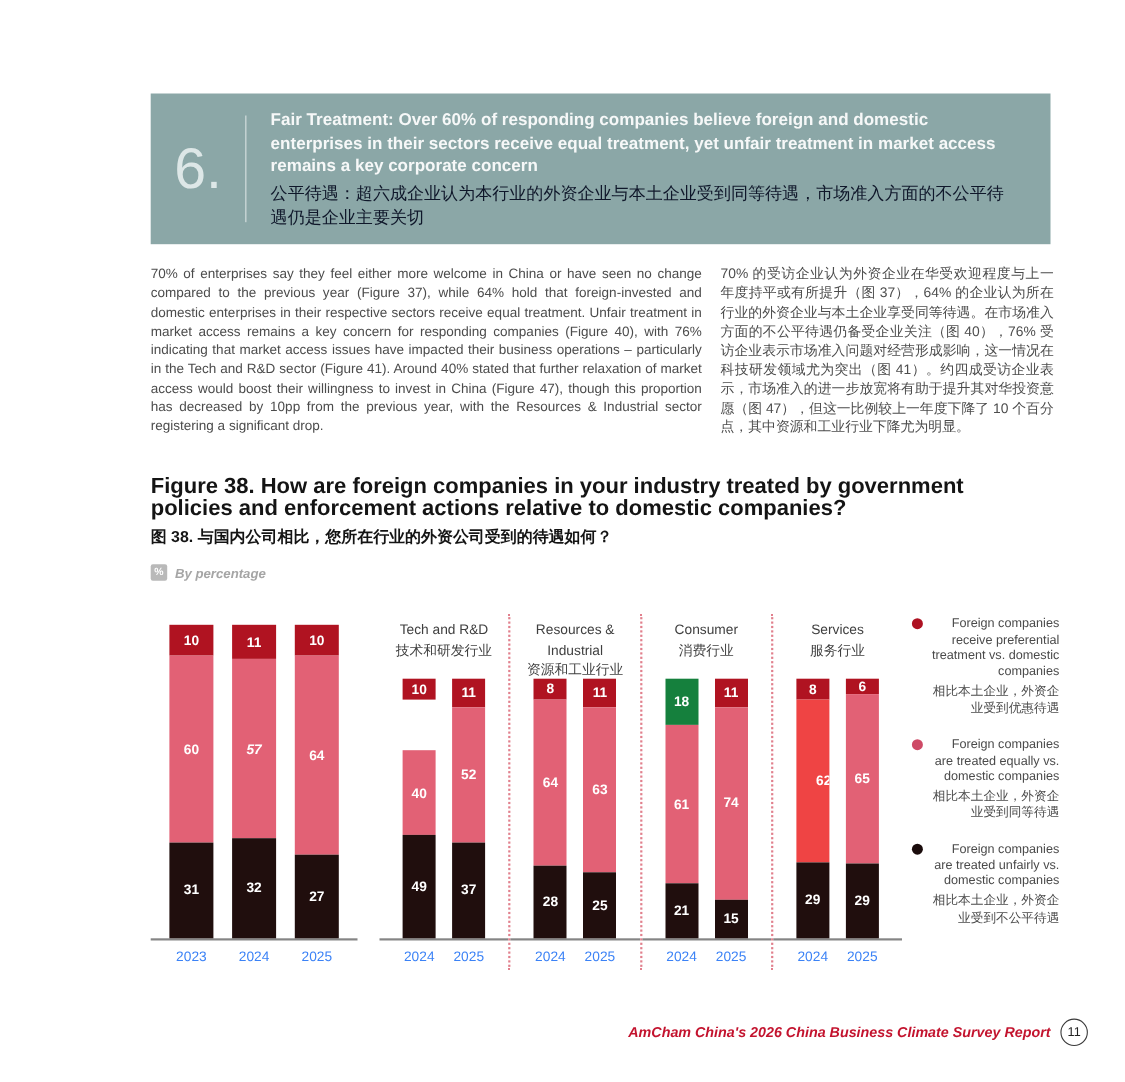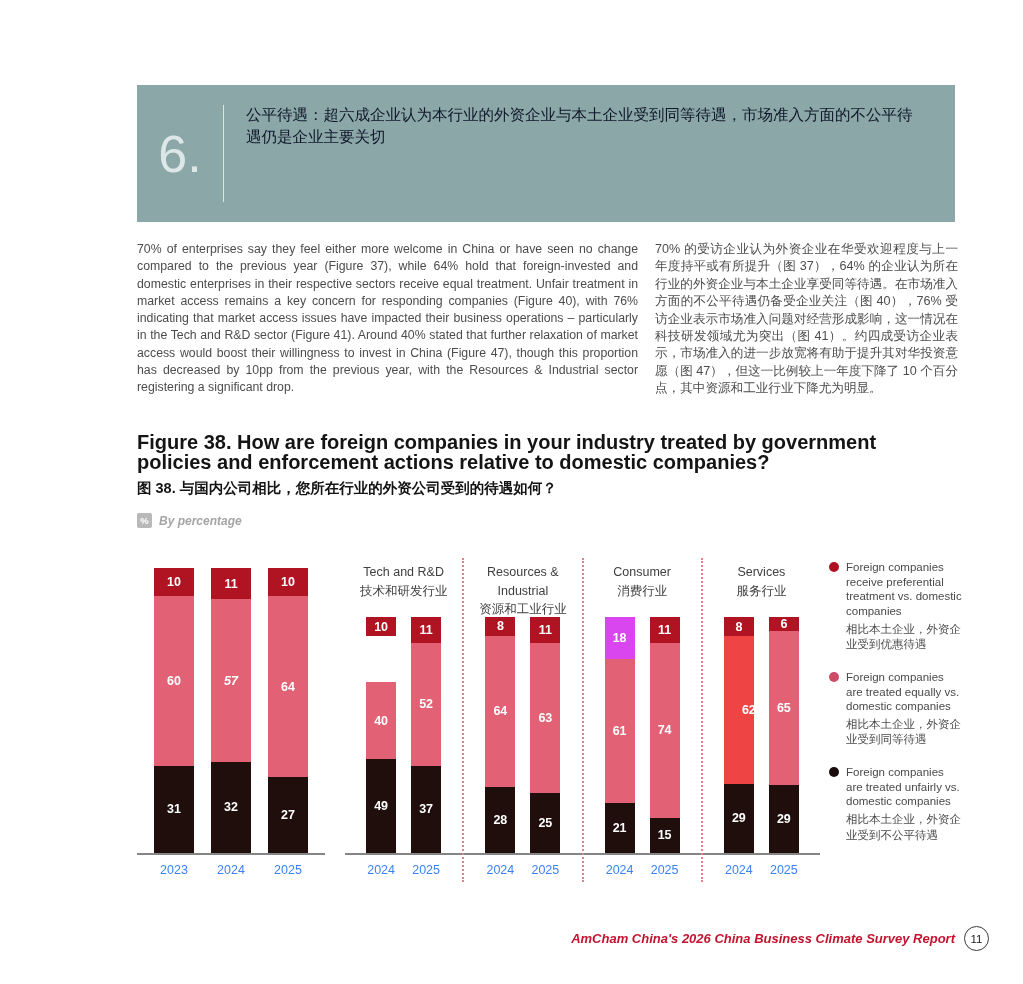--- a/index.html
+++ b/index.html
@@ -48,39 +48,40 @@
   .seg-label{color:#ffffff;font-size:12.5px;font-weight:600;}
   .g-years{height:27px;display:flex;align-items:flex-start;padding-top:8px;box-sizing:border-box;}
   .grp-first .g-years{justify-content:space-evenly;}
   .grp-ind .g-years{justify-content:center;gap:15px;}
   .year{text-align:center;font-size:12.5px;color:#3b82f6;}
   .grp-first .year{width:40px;}
   .grp-ind .year{width:30px;}
 
   
   .legend{position:absolute;left:829px;top:560px;width:134px;}
-  .leg-item{position:relative;padding-left:17px;margin-bottom:17px;}
+  .leg-item{position:relative;padding-left:17px;margin-bottom:17px;text-align:right;}
   .leg-dot{position:absolute;left:0;top:2px;width:10px;height:10px;border-radius:50%;}
   .leg-en{font-size:11.5px;line-height:14.7px;color:#4a4a4a;}
   .leg-zh{font-size:11.5px;line-height:15.5px;color:#4a4a4a;margin-top:3px;}
 
   
   .footer{position:absolute;right:34px;top:926px;display:flex;align-items:center;gap:9px;}
   .footer-title{color:#c3132e;font-style:italic;font-weight:700;font-size:13px;}
   .page-badge{width:25px;height:25px;border:1.5px solid #3a3a3a;border-radius:50%;display:flex;align-items:center;justify-content:center;font-size:11.5px;color:#222;box-sizing:border-box;background:#fff;}
 </style>
 </head>
 <body>
 
 <div class="page">
 
   <div class="banner">
     <div class="banner-num">6.</div>
     <div class="banner-divider"></div>
     <div class="banner-text">
+      <div class="banner-title-en">Fair Treatment: Over 60% of responding companies believe foreign and domestic enterprises in their sectors receive equal treatment, yet unfair treatment in market access remains a key corporate concern</div>
       <div class="banner-title-zh">公平待遇：超六成企业认为本行业的外资企业与本土企业受到同等待遇，市场准入方面的不公平待遇仍是企业主要关切</div>
     </div>
   </div>
 
   <div class="body-en">70% of enterprises say they feel either more welcome in China or have seen no change compared to the previous year (Figure 37), while 64% hold that foreign-invested and domestic enterprises in their respective sectors receive equal treatment. Unfair treatment in market access remains a key concern for responding companies (Figure 40), with 76% indicating that market access issues have impacted their business operations – particularly in the Tech and R&amp;D sector (Figure 41). Around 40% stated that further relaxation of market access would boost their willingness to invest in China (Figure 47), though this proportion has decreased by 10pp from the previous year, with the Resources &amp; Industrial sector registering a significant drop.</div>
   <div class="body-zh">70% 的受访企业认为外资企业在华受欢迎程度与上一年度持平或有所提升（图 37），64% 的企业认为所在行业的外资企业与本土企业享受同等待遇。在市场准入方面的不公平待遇仍备受企业关注（图 40），76% 受访企业表示市场准入问题对经营形成影响，这一情况在科技研发领域尤为突出（图 41）。约四成受访企业表示，市场准入的进一步放宽将有助于提升其对华投资意愿（图 47），但这一比例较上一年度下降了 10 个百分点，其中资源和工业行业下降尤为明显。</div>
 
   <div class="fig-title-en">Figure 38. How are foreign companies in your industry treated by government policies and enforcement actions relative to domestic companies?</div>
   <div class="fig-title-zh">图 38. 与国内公司相比，您所在行业的外资公司受到的待遇如何？</div>
 
@@ -202,21 +203,21 @@
           <div class="year">2025</div>
         </div>
       </div>
       <div class="grp grp-ind">
         <div class="g-header">
           <div class="">Consumer</div>
           <div class="">消费行业</div>
         </div>
         <div class="g-bars">
           <div class="bar">
-            <div class="seg" style="flex: 0.18 0 0px; background: #d946ef;">
+            <div class="seg" style="flex: 0.18 0 0px; background: #15803d;">
               <span class="seg-label">18</span>
             </div>
             <div class="seg" style="flex: 0.61 0 0px; background: rgb(226, 97, 117);">
               <span class="seg-label">61</span>
             </div>
             <div class="seg" style="flex: 0.21 0 0px; background: rgb(32, 14, 13);">
               <span class="seg-label">21</span>
             </div>
           </div>
           <div class="bar">

